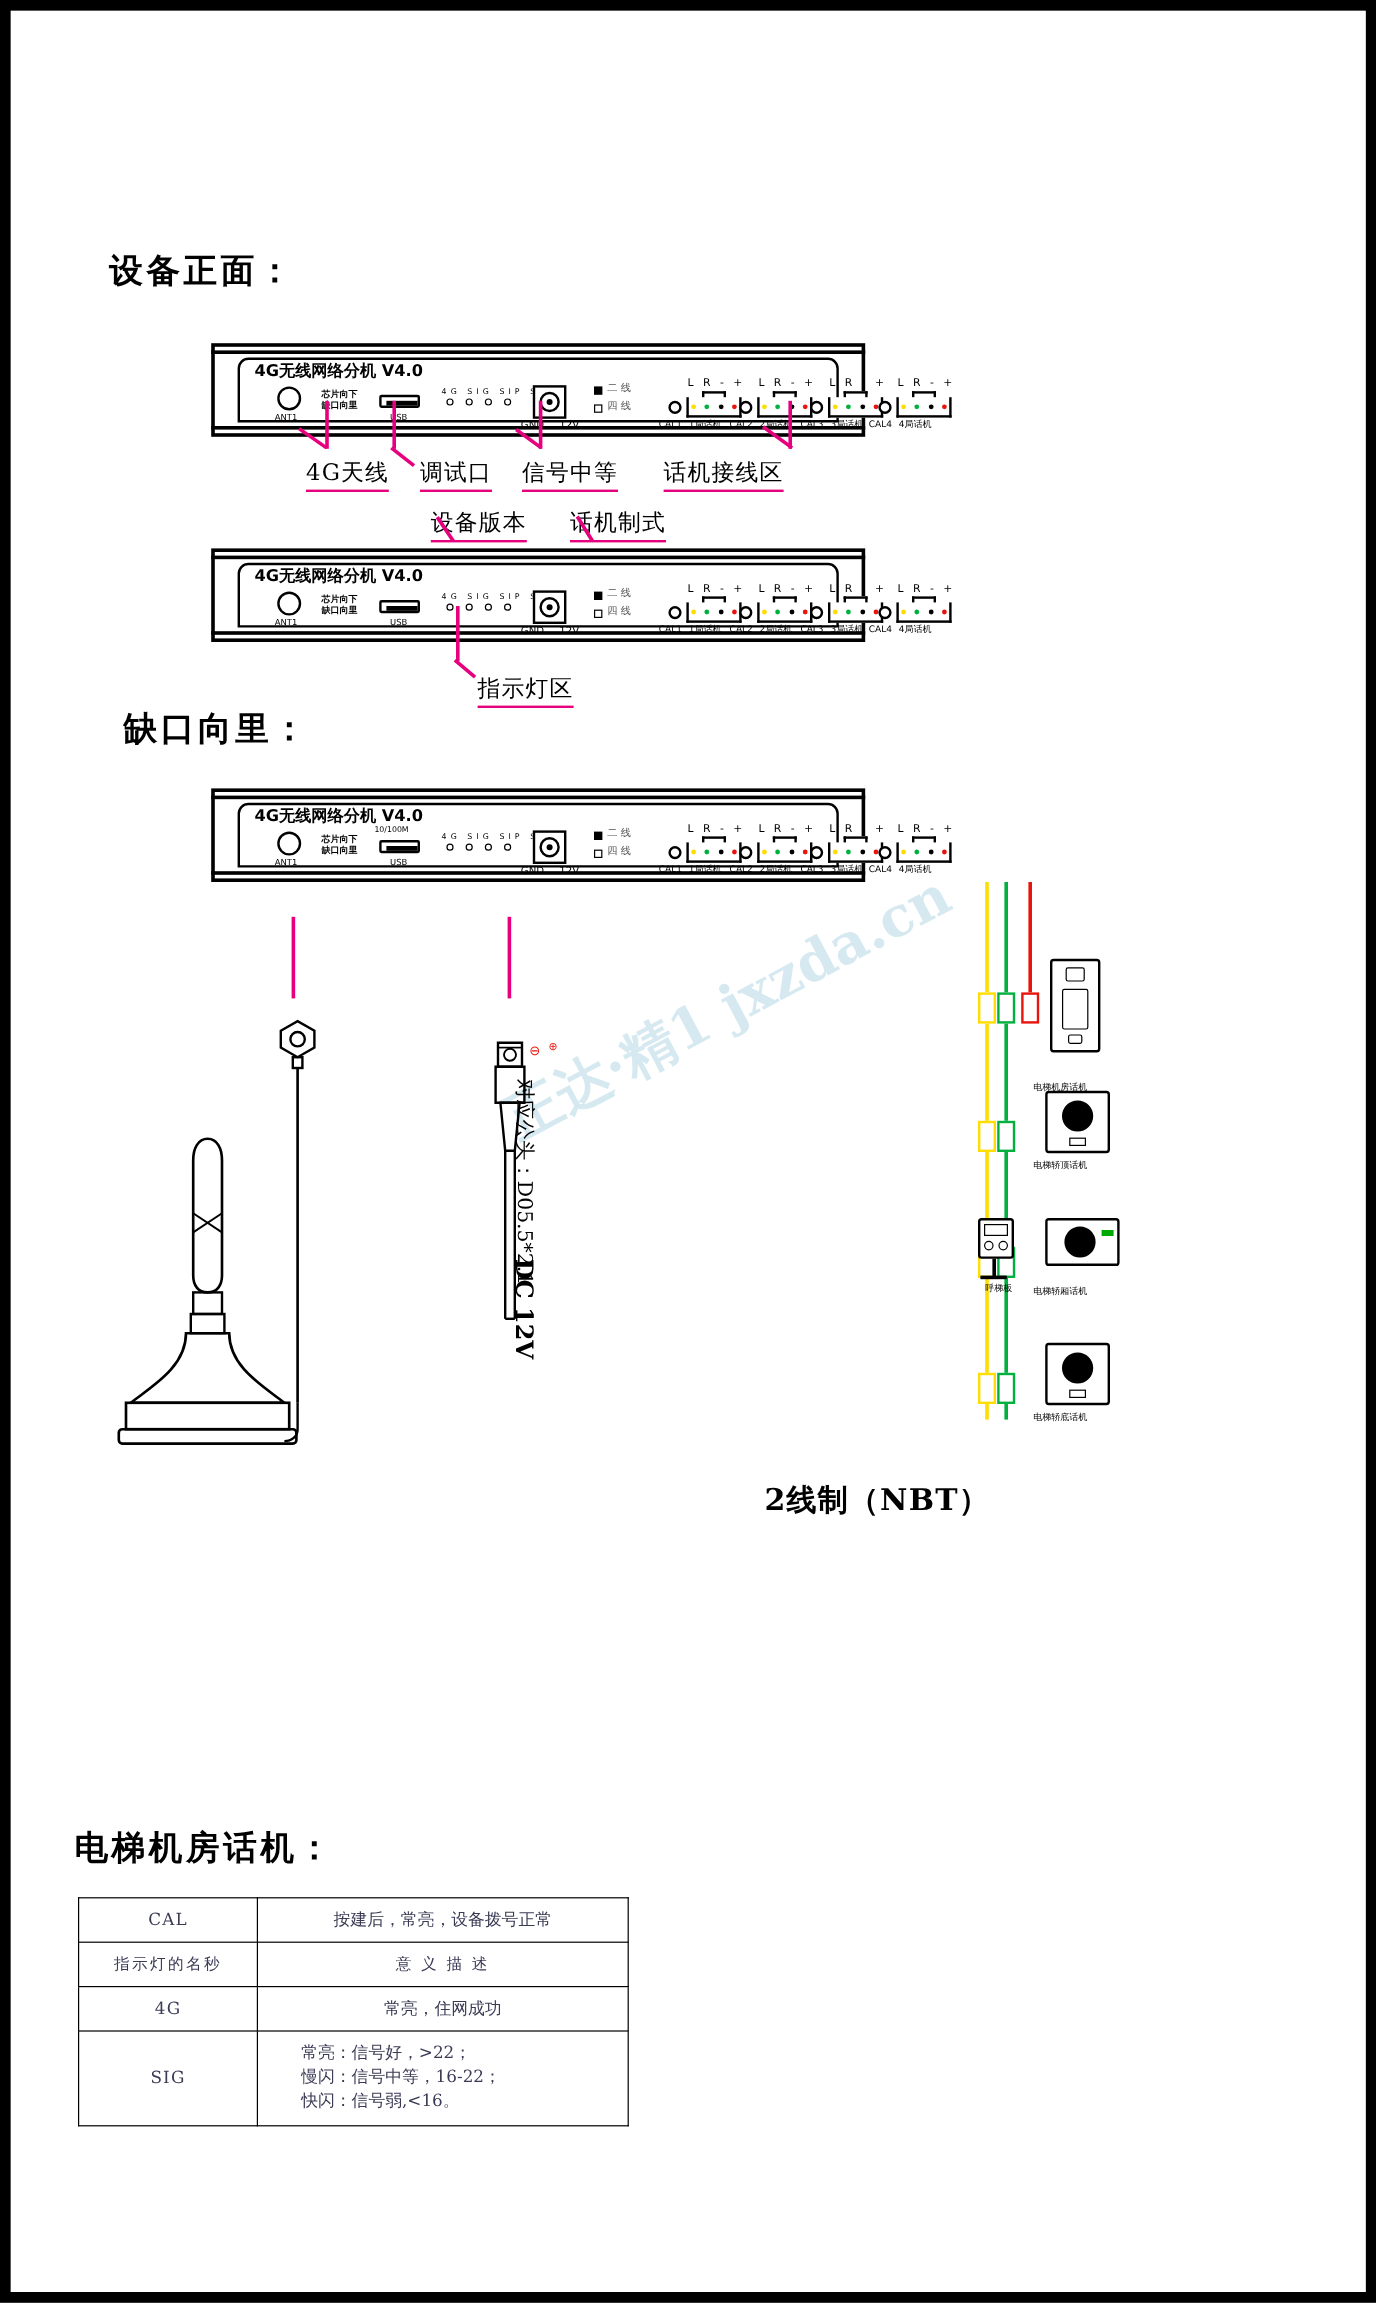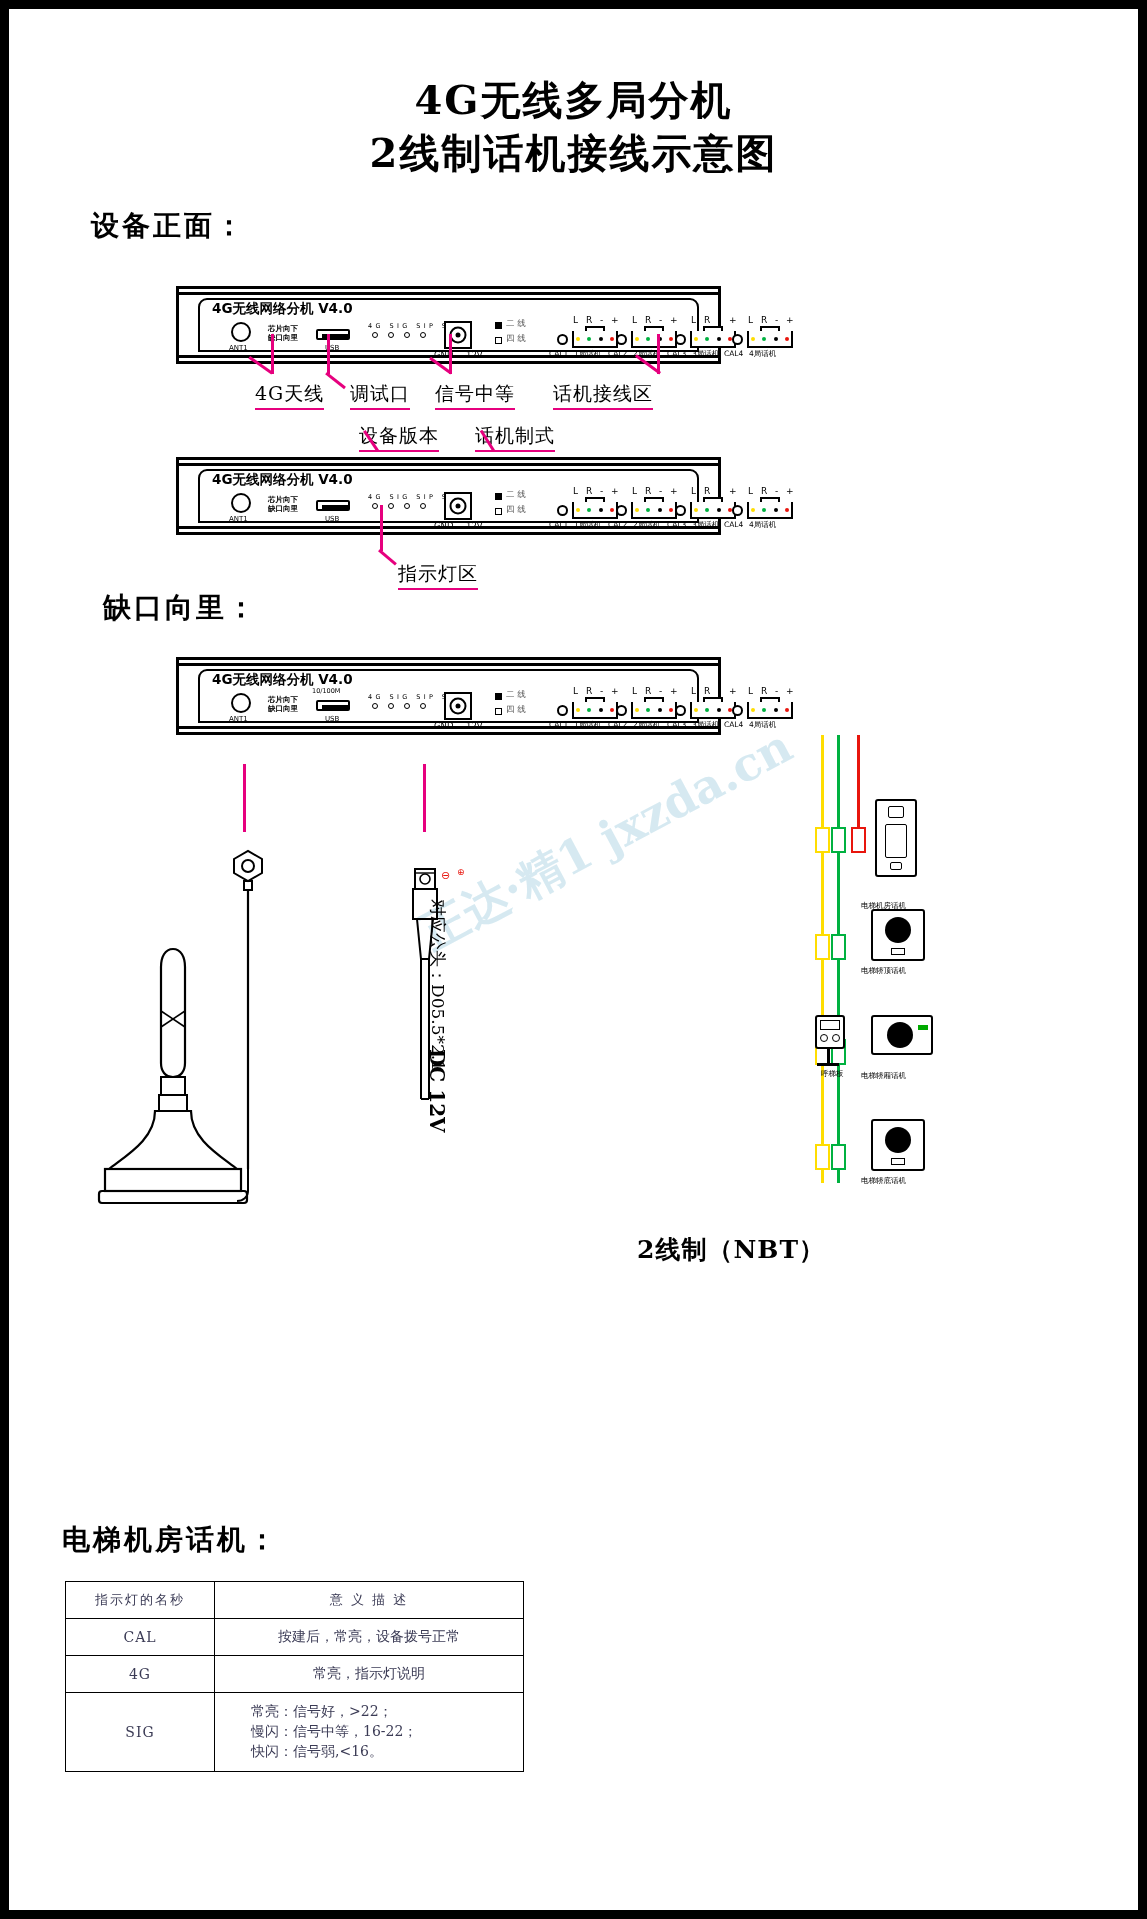--- a/index.html
+++ b/index.html
@@ -109,24 +109,20 @@
 
   
   svg{display:block;overflow:visible;}
 </style>
 </head>
 <body>
 
 <div class="page-border"></div>
 <div class="inner">
 
-  <div class="abs title" style="left:0;top:65px;">
-    <div>4G无线多局分机</div>
-    <div>2线制话机接线示意图</div>
-  </div>
 
   <div class="abs sec-head" style="left:82px;top:198px;">设备正面：</div>
 
   <div class="device" id="dev1" style="left:167px;top:277px;width:545px;height:78px;">
     <div class="dev-outer"></div>
     <div class="dev-top-strip"></div>
     <div class="dev-bot-strip"></div>
     <div class="dev-face"></div>
     <div class="dev-title" style="left:36px;top:14px;">4G无线网络分机 V4.0</div>
 
@@ -542,30 +538,30 @@
   </div>
   <div class="ph-lbl" style="left:852px;top:1167px;">电梯轿底话机</div>
 
   <div class="nbt" style="left:628px;top:1224px;">2线制（NBT）</div>
 
   <div class="abs sec-head" style="left:53px;top:1512px;">电梯机房话机：</div>
 
   <table class="tbl" style="left:56px;top:1572px;">
     <tbody>
       <tr>
+        <td class="c1">CAL</td>
+        <td class="c2">按建后，常亮，设备拨号正常</td>
+      </tr>
+      <tr>
         <td class="c1 hdr">指示灯的名秒</td>
         <td class="c2 hdr">意 义 描 述</td>
       </tr>
       <tr>
-        <td class="c1">CAL</td>
-        <td class="c2">按建后，常亮，设备拨号正常</td>
-      </tr>
-      <tr>
         <td class="c1">4G</td>
-        <td class="c2">常亮，指示灯说明</td>
+        <td class="c2">常亮，住网成功</td>
       </tr>
       <tr>
         <td class="c1">SIG</td>
         <td class="c2 left" style="white-space:pre-line;">常亮：信号好，&gt;22；
 慢闪：信号中等，16-22；
 快闪：信号弱,&lt;16。</td>
       </tr>
     </tbody>
   </table>
 

